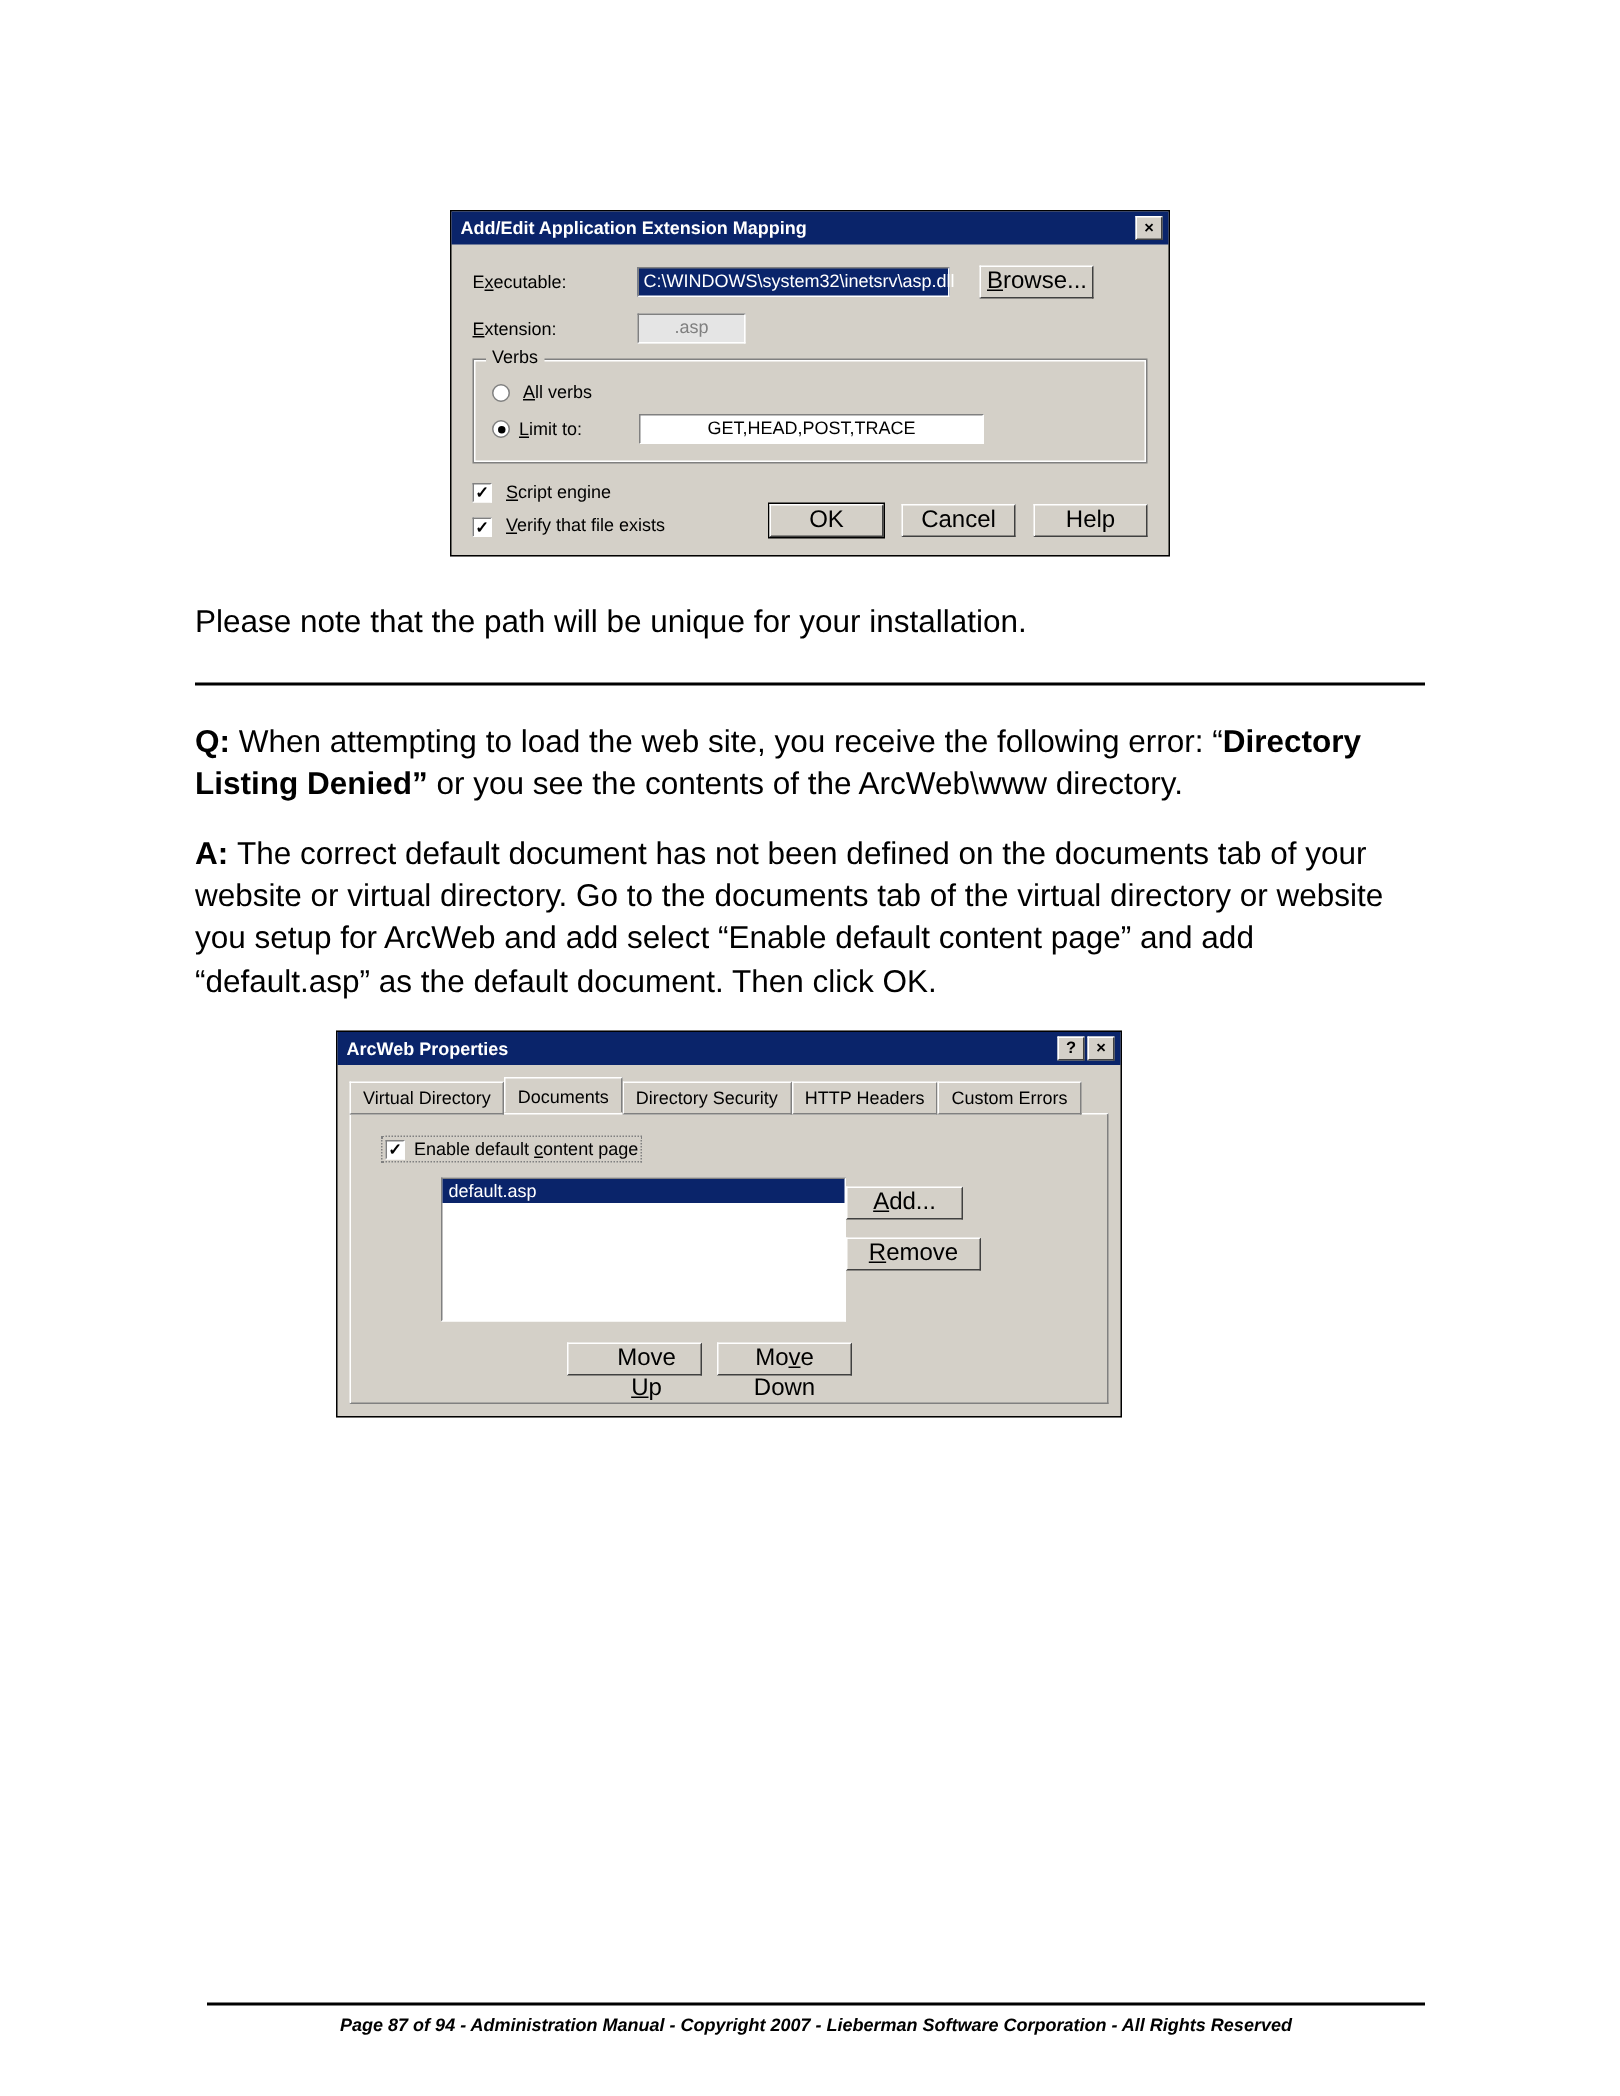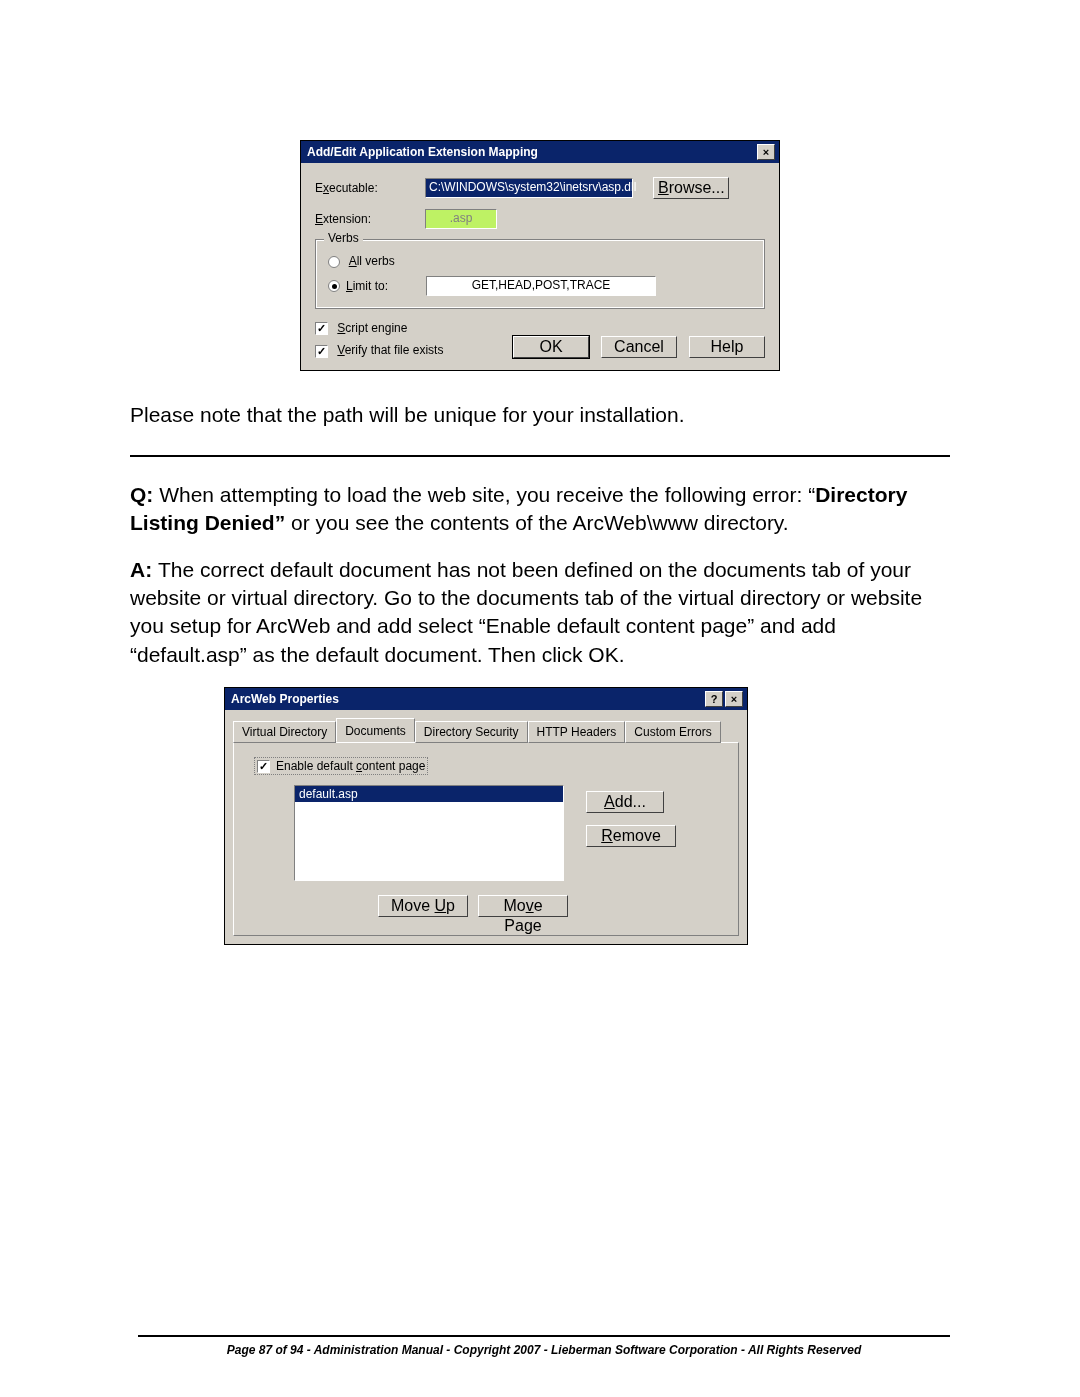--- a/index.html
+++ b/index.html
@@ -232,21 +232,21 @@
         <span class="textin textin-sel" style="width:208px;">C:\WINDOWS\system32\inetsrv\asp.dll</span>
         <span style="width:20px;"></span>
         <span class="btn" style="width:76px;">
           <span class="under">B</span><span>rowse...</span>
         </span>
       </div>
       <div class="row">
         <span class="lbl">
           <span class="under">E</span><span>xtension:</span>
         </span>
-        <span class="textin-ro" style="width:72px;background:#bef264;color:#808080;border-top:1px solid #808080;border-left:1px solid #808080;border-right:1px solid #fff;border-bottom:1px solid #fff;">.asp</span>
+        <span class="textin-ro" style="width:72px;background:#e5e5e5;color:#808080;border-top:1px solid #808080;border-left:1px solid #808080;border-right:1px solid #fff;border-bottom:1px solid #fff;">.asp</span>
       </div>
       <div class="group">
         <span class="group-cap">Verbs</span>
         <div style="margin:2px 0 8px 0;">
           <span class="radio-dot"></span>
           <span><span class="under">A</span><span>ll verbs</span></span>
         </div>
         <div class="row" style="margin-bottom:0;">
           <span style="display:inline-flex;align-items:center;width:98px;">
             <span class="radio-dot checked"></span>
@@ -301,39 +301,39 @@
     </div>
     <div class="tabpanel">
       <div style="margin:0 0 10px 6px;">
         <span class="dot-frame">
           <span class="checkbox">✓</span>
           <span>
             <span>Enable default </span><span class="under">c</span><span>ontent page</span>
           </span>
         </span>
       </div>
-      <div style="display:flex;gap:22px;margin-left:46px;">
+      <div style="display:flex;margin-left:46px;">
         <div class="listbox">
           <div class="selitem">default.asp</div>
         </div>
         <div style="display:flex;flex-direction:column;gap:12px;padding-top:6px;">
           <span class="btn" style="width:78px;">
             <span class="under">A</span><span>dd...</span>
           </span>
           <span class="btn" style="width:90px;">
             <span class="under">R</span><span>emove</span>
           </span>
         </div>
       </div>
       <div style="display:flex;gap:10px;margin:14px 0 0 130px;">
+        <span class="btn" style="width:90px;padding-left:20px;">
+          <span>Move </span><span class="under">U</span><span>p</span>
+        </span>
         <span class="btn" style="width:90px;">
-          <span>Move </span><span class="under">U</span><span>p</span>
-        </span>
-        <span class="btn" style="width:90px;">
-          <span>Mo</span><span class="under">v</span><span>e Page</span>
+          <span>Mo</span><span class="under">v</span><span>e Down</span>
         </span>
       </div>
     </div>
   </div>
 
   <div class="footer">
     <hr class="footer-rule">
     <span>Page 87 of 94 - Administration Manual - Copyright 2007 - Lieberman Software Corporation - All Rights Reserved</span>
   </div>
 

